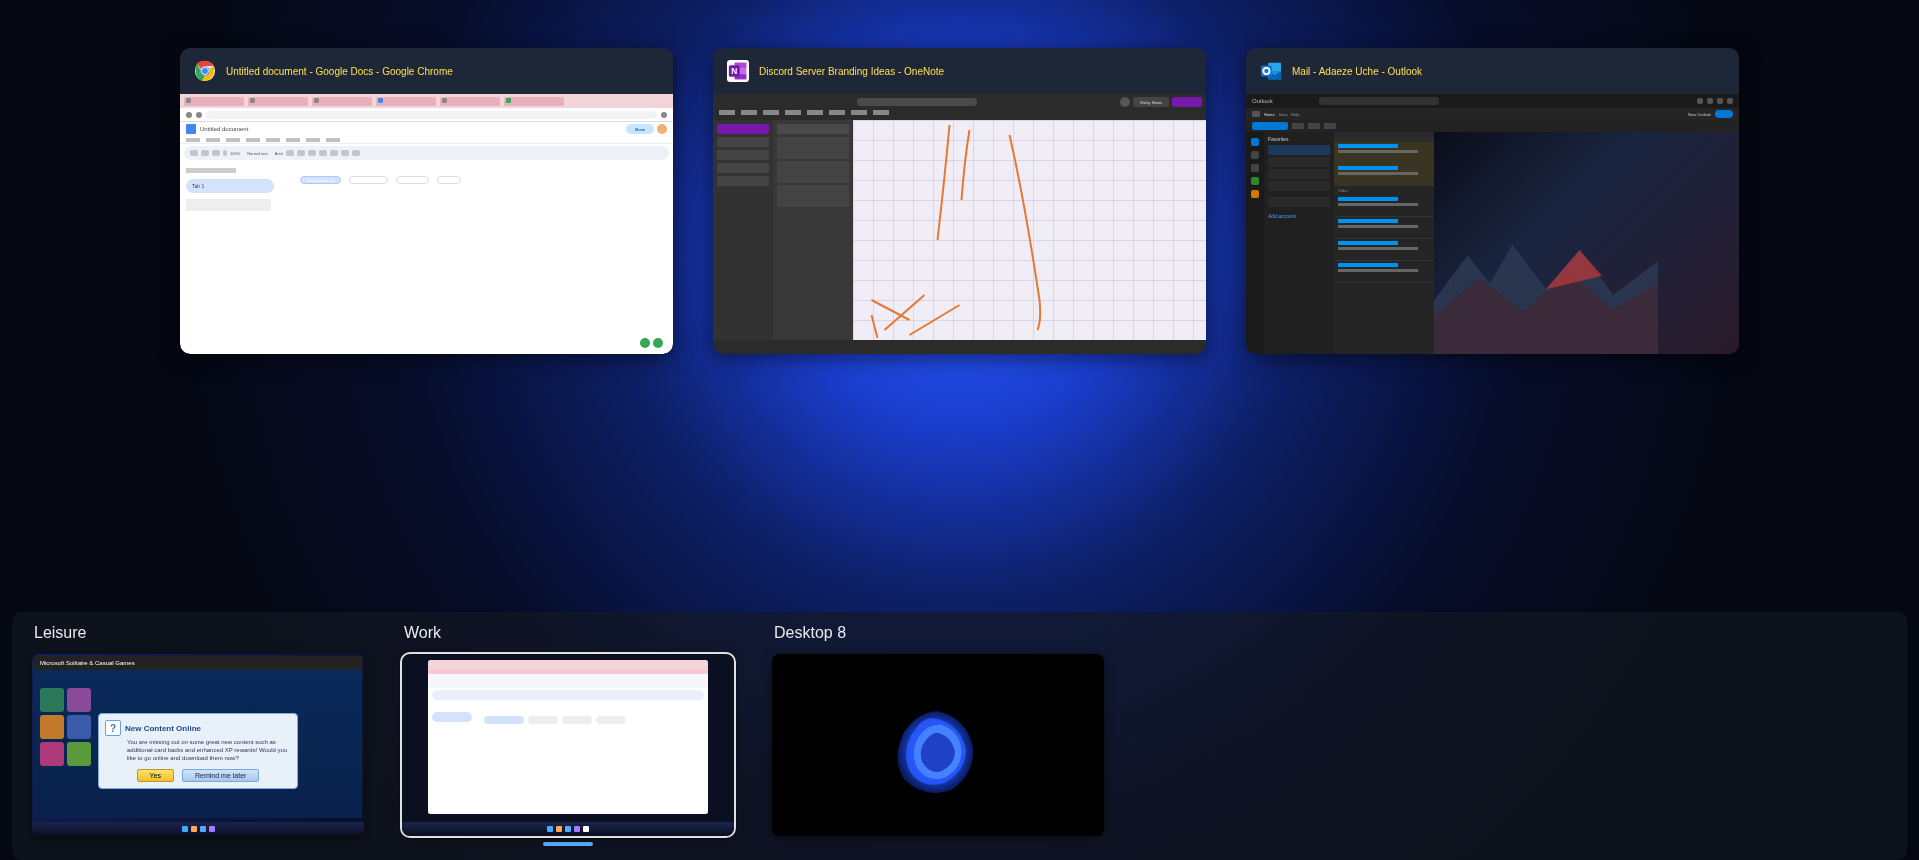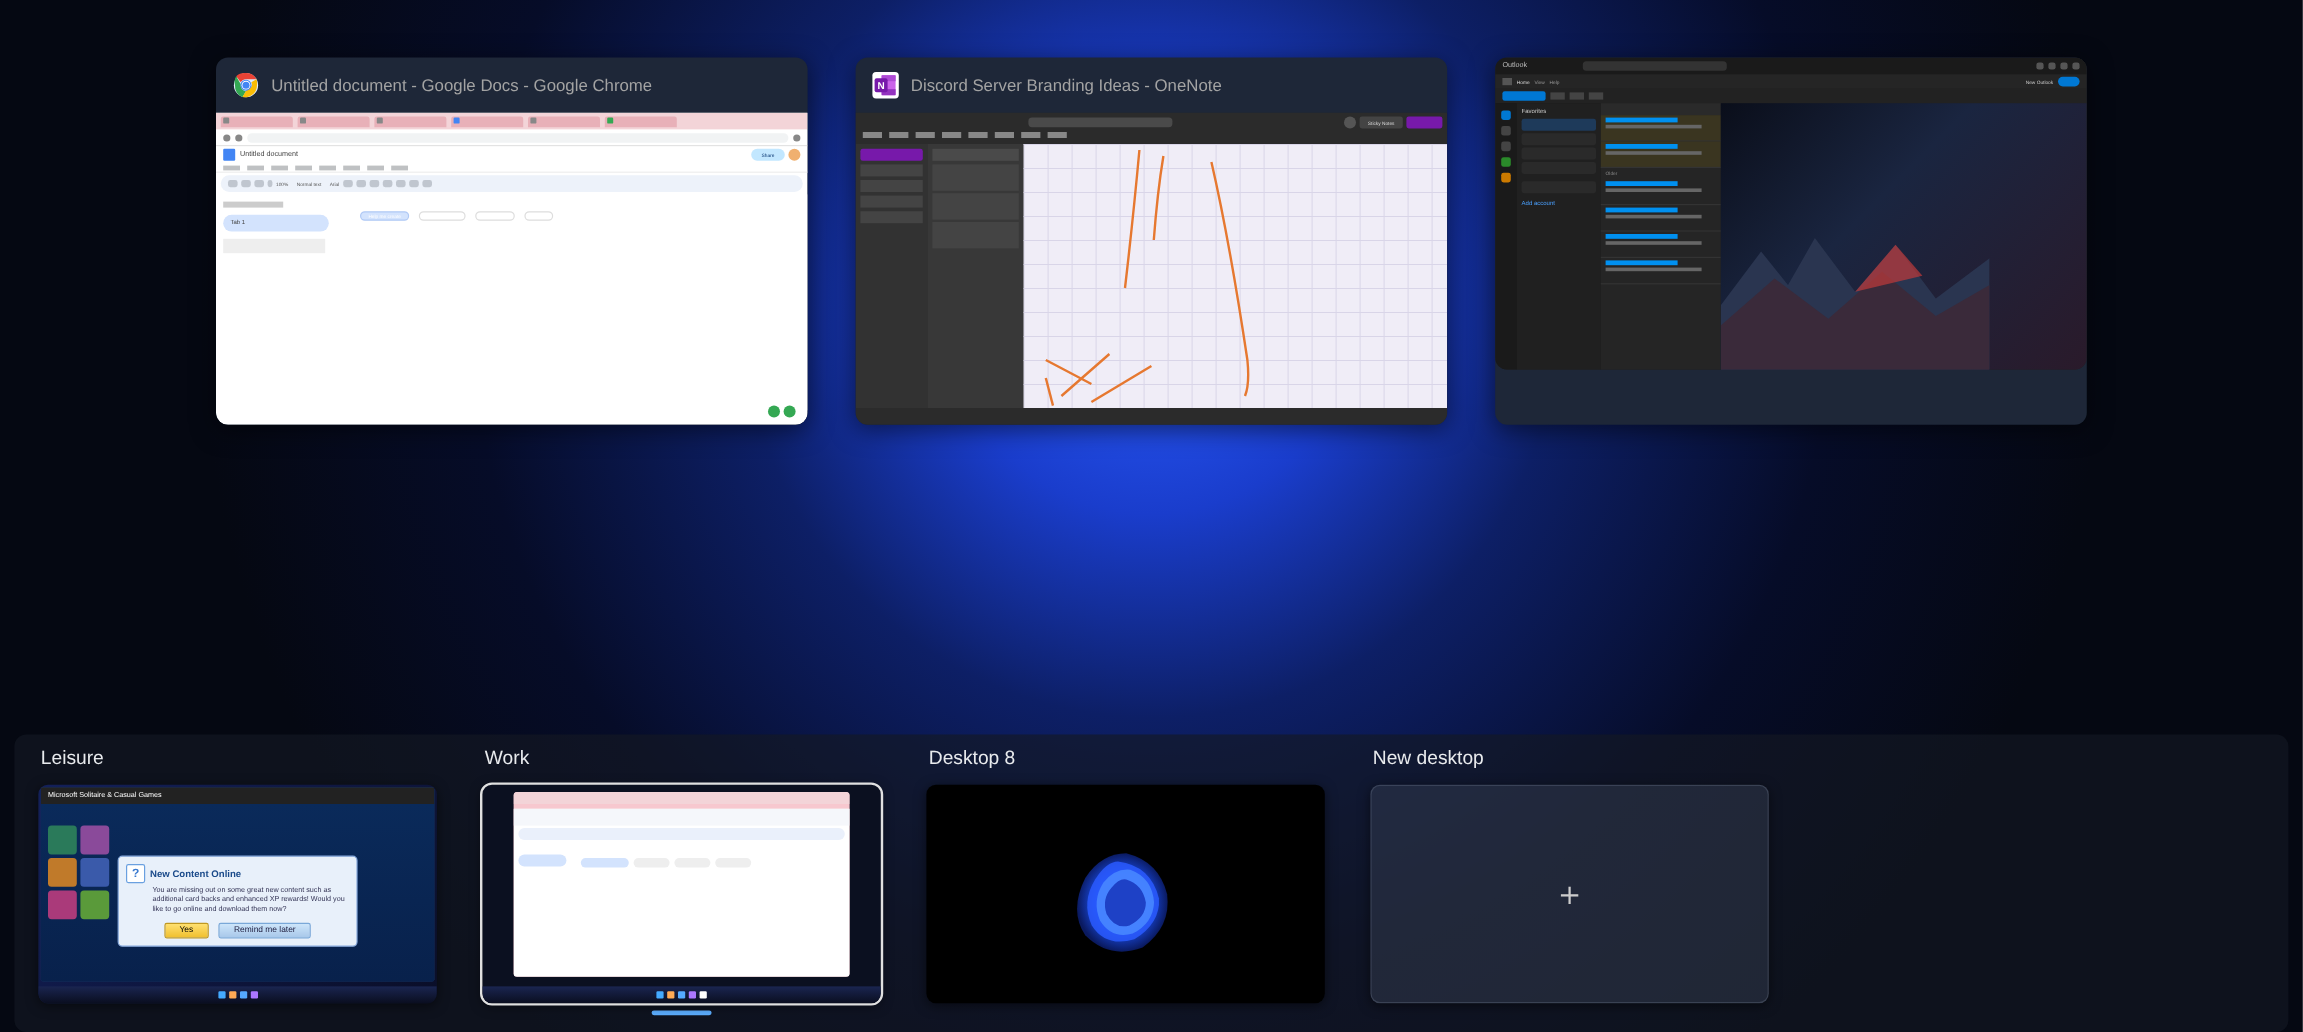--- a/index.html
+++ b/index.html
@@ -38,22 +38,22 @@
   .wthumb-header .icon {
     width: 22px;
     height: 22px;
     border-radius: 4px;
     display: flex;
     align-items: center;
     justify-content: center;
     flex-shrink: 0;
   }
   .wthumb-title {
-    font-size: 14px;
-    color: #a3a3a3;
+    font-size: 10px;
+    color: #fde047;
     white-space: nowrap;
     overflow: hidden;
     text-overflow: ellipsis;
   }
 
   .wthumb-preview {
     height: 260px;
     position: relative;
     border-radius: 0 0 10px 10px;
     overflow: hidden;
@@ -362,20 +362,32 @@
             <path d="M 140 15 Q 155 80 170 180 Q 172 200 168 210" stroke="#e67830" stroke-width="2" fill="none"></path>
             <path d="M 2 180 L 40 200 M 15 210 L 55 175 M 40 215 L 90 185" stroke="#e67830" stroke-width="2" fill="none"></path>
             <path d="M 2 195 L 8 218" stroke="#e67830" stroke-width="2" fill="none"></path>
           </svg>
         </div>
       </div>
     </div>
   </div>
 
   <div class="window-thumb">
+    <div class="wthumb-header">
+      <span class="icon">
+        <svg viewBox="0 0 24 24" width="22" height="22">
+          <rect x="9" y="3" width="14" height="18" rx="1" fill="#28a8ea"></rect>
+          <rect x="9" y="12" width="14" height="9" fill="#1490df"></rect>
+          <path d="M9 12 L16 17 L23 12 V21 H9z" fill="#0364b8"></path>
+          <rect x="1" y="6" width="12" height="12" rx="2" fill="#0f78d4"></rect>
+          <circle cx="7" cy="12" r="3.4" fill="none" stroke="#fff" stroke-width="2.1"></circle>
+        </svg>
+      </span>
+      <span class="wthumb-title">Mail - Adaeze Uche - Outlook</span>
+    </div>
     <div class="wthumb-preview outlook-preview">
       <div class="ol-top">
         <div style="font-size:6px;color:#bbb">Outlook</div>
         <div class="ol-search" title="Search"></div>
         <div class="ol-top-icons">
           <div class="ol-top-ico"></div>
             <div class="ol-top-ico"></div>
             <div class="ol-top-ico"></div>
             <div class="ol-top-ico"></div>
         </div>
@@ -536,20 +548,14 @@
         <g transform="translate(100 110)">
           <path d="M0 -60 Q40 -50 50 -10 Q55 30 20 55 Q-20 70 -50 40 Q-70 10 -50 -30 Q-30 -60 0 -60Z" fill="url(#bloomg)"></path>
           <path d="M-10 -50 Q30 -45 40 -5 Q42 25 10 45 Q-25 55 -42 28 Q-55 0 -38 -28 Q-24 -50 -10 -50Z" fill="#2a5aff" opacity="0.85"></path>
           <path d="M5 -40 Q32 -30 34 0 Q33 25 8 38 Q-18 45 -32 22 Q-42 -2 -28 -24 Q-14 -42 5 -40Z" fill="#4a8aff" opacity="0.85"></path>
           <path d="M0 -28 Q20 -22 24 0 Q24 18 4 28 Q-14 33 -24 14 Q-30 -4 -18 -18 Q-8 -30 0 -28Z" fill="#1a3ac0" opacity="0.9"></path>
         </g>
       </svg>
     </div>
   </div>
 
-  <div class="desktop-item">
-    <div class="desktop-label">New desktop</div>
-    <div class="desktop-thumb dnewdesk">
-      <span class="plus">＋</span>
-    </div>
-  </div>
 
 </div>
 
 </body></html>

